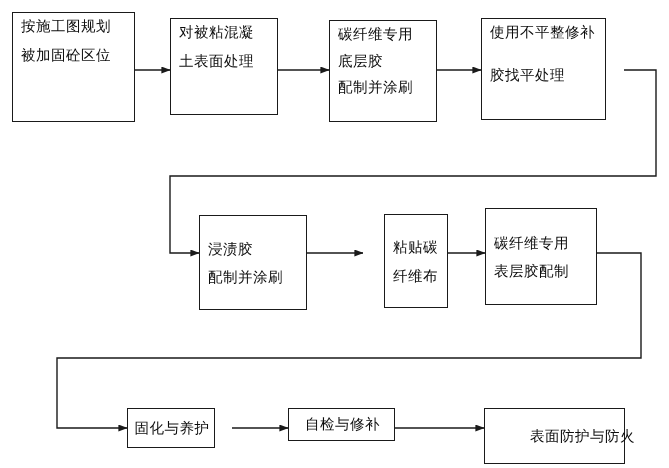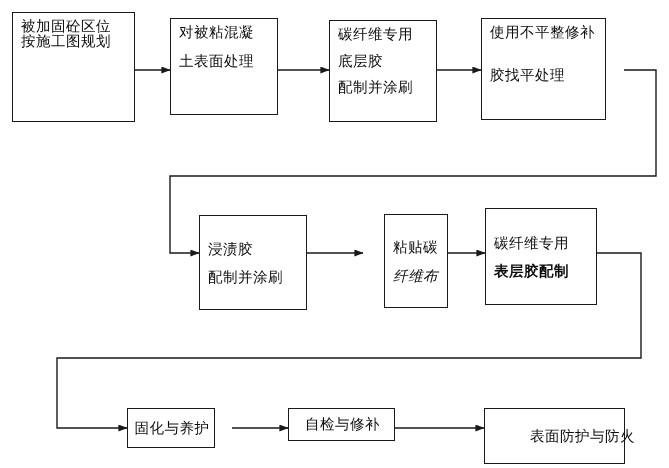--- a/index.html
+++ b/index.html
@@ -81,22 +81,22 @@
         <polyline points="307,253 363,253" fill="none" stroke="#1a1a1a" stroke-width="1.4" stroke-linejoin="miter" marker-end="url(#arrowhead)"></polyline>
         <polyline points="427,253 485,253" fill="none" stroke="#1a1a1a" stroke-width="1.4" stroke-linejoin="miter" marker-end="url(#arrowhead)"></polyline>
         <polyline points="597,253 641,253 641,358 57,358 57,428 127,428" fill="none" stroke="#1a1a1a" stroke-width="1.4" stroke-linejoin="miter" marker-end="url(#arrowhead)"></polyline>
         <polyline points="232,428 288,428" fill="none" stroke="#1a1a1a" stroke-width="1.4" stroke-linejoin="miter" marker-end="url(#arrowhead)"></polyline>
         <polyline points="395,428 484,428" fill="none" stroke="#1a1a1a" stroke-width="1.4" stroke-linejoin="miter" marker-end="url(#arrowhead)"></polyline>
       </g>
   </svg>
   <div id="node-layer">
       <div class="node align-top lh-wide" style="left: 12px; top: 12px; width: 123px; height: 110px;">
         <div class="txt">
+          <span class="line">按施工图规划</span>
           <span class="line" style="margin-bottom: 0px;">被加固砼区位</span>
-          <span class="line">按施工图规划</span>
         </div>
       </div>
       <div class="node align-top lh-wide" style="left: 170px; top: 18px; width: 108px; height: 97px;">
         <div class="txt">
           <span class="line">对被粘混凝</span>
           <span class="line" style="margin-bottom: 0px;">土表面处理</span>
         </div>
       </div>
       <div class="node align-top lh-mid" style="left: 329px; top: 20px; width: 108px; height: 102px;">
         <div class="txt">
@@ -113,27 +113,27 @@
       </div>
       <div class="node vcenter lh-wide" style="left: 199px; top: 215px; width: 108px; height: 95px;">
         <div class="txt">
           <span class="line">浸渍胶</span>
           <span class="line" style="margin-bottom: 0px;">配制并涂刷</span>
         </div>
       </div>
       <div class="node vcenter lh-wide" style="left: 384px; top: 214px; width: 64px; height: 94px;">
         <div class="txt">
           <span class="line">粘贴碳</span>
-          <span class="line" style="margin-bottom: 0px; font-style: italic;">纤维布</span>
+          <span class="line" style="margin-bottom: 0px;">纤维布</span>
         </div>
       </div>
       <div class="node vcenter lh-wide" style="left: 485px; top: 208px; width: 112px; height: 97px;">
         <div class="txt">
           <span class="line">碳纤维专用</span>
-          <span class="line" style="margin-bottom: 0px; font-weight: bold;">表层胶配制</span>
+          <span class="line" style="margin-bottom: 0px;">表层胶配制</span>
         </div>
       </div>
       <div class="node single" style="left: 127px; top: 408px; width: 88px; height: 40px;">
         <div class="txt">
           <span class="line" style="margin-bottom: 0px;">固化与养护</span>
         </div>
       </div>
       <div class="node single" style="left: 288px; top: 408px; width: 107px; height: 33px;">
         <div class="txt">
           <span class="line" style="margin-bottom: 0px;">自检与修补</span>

